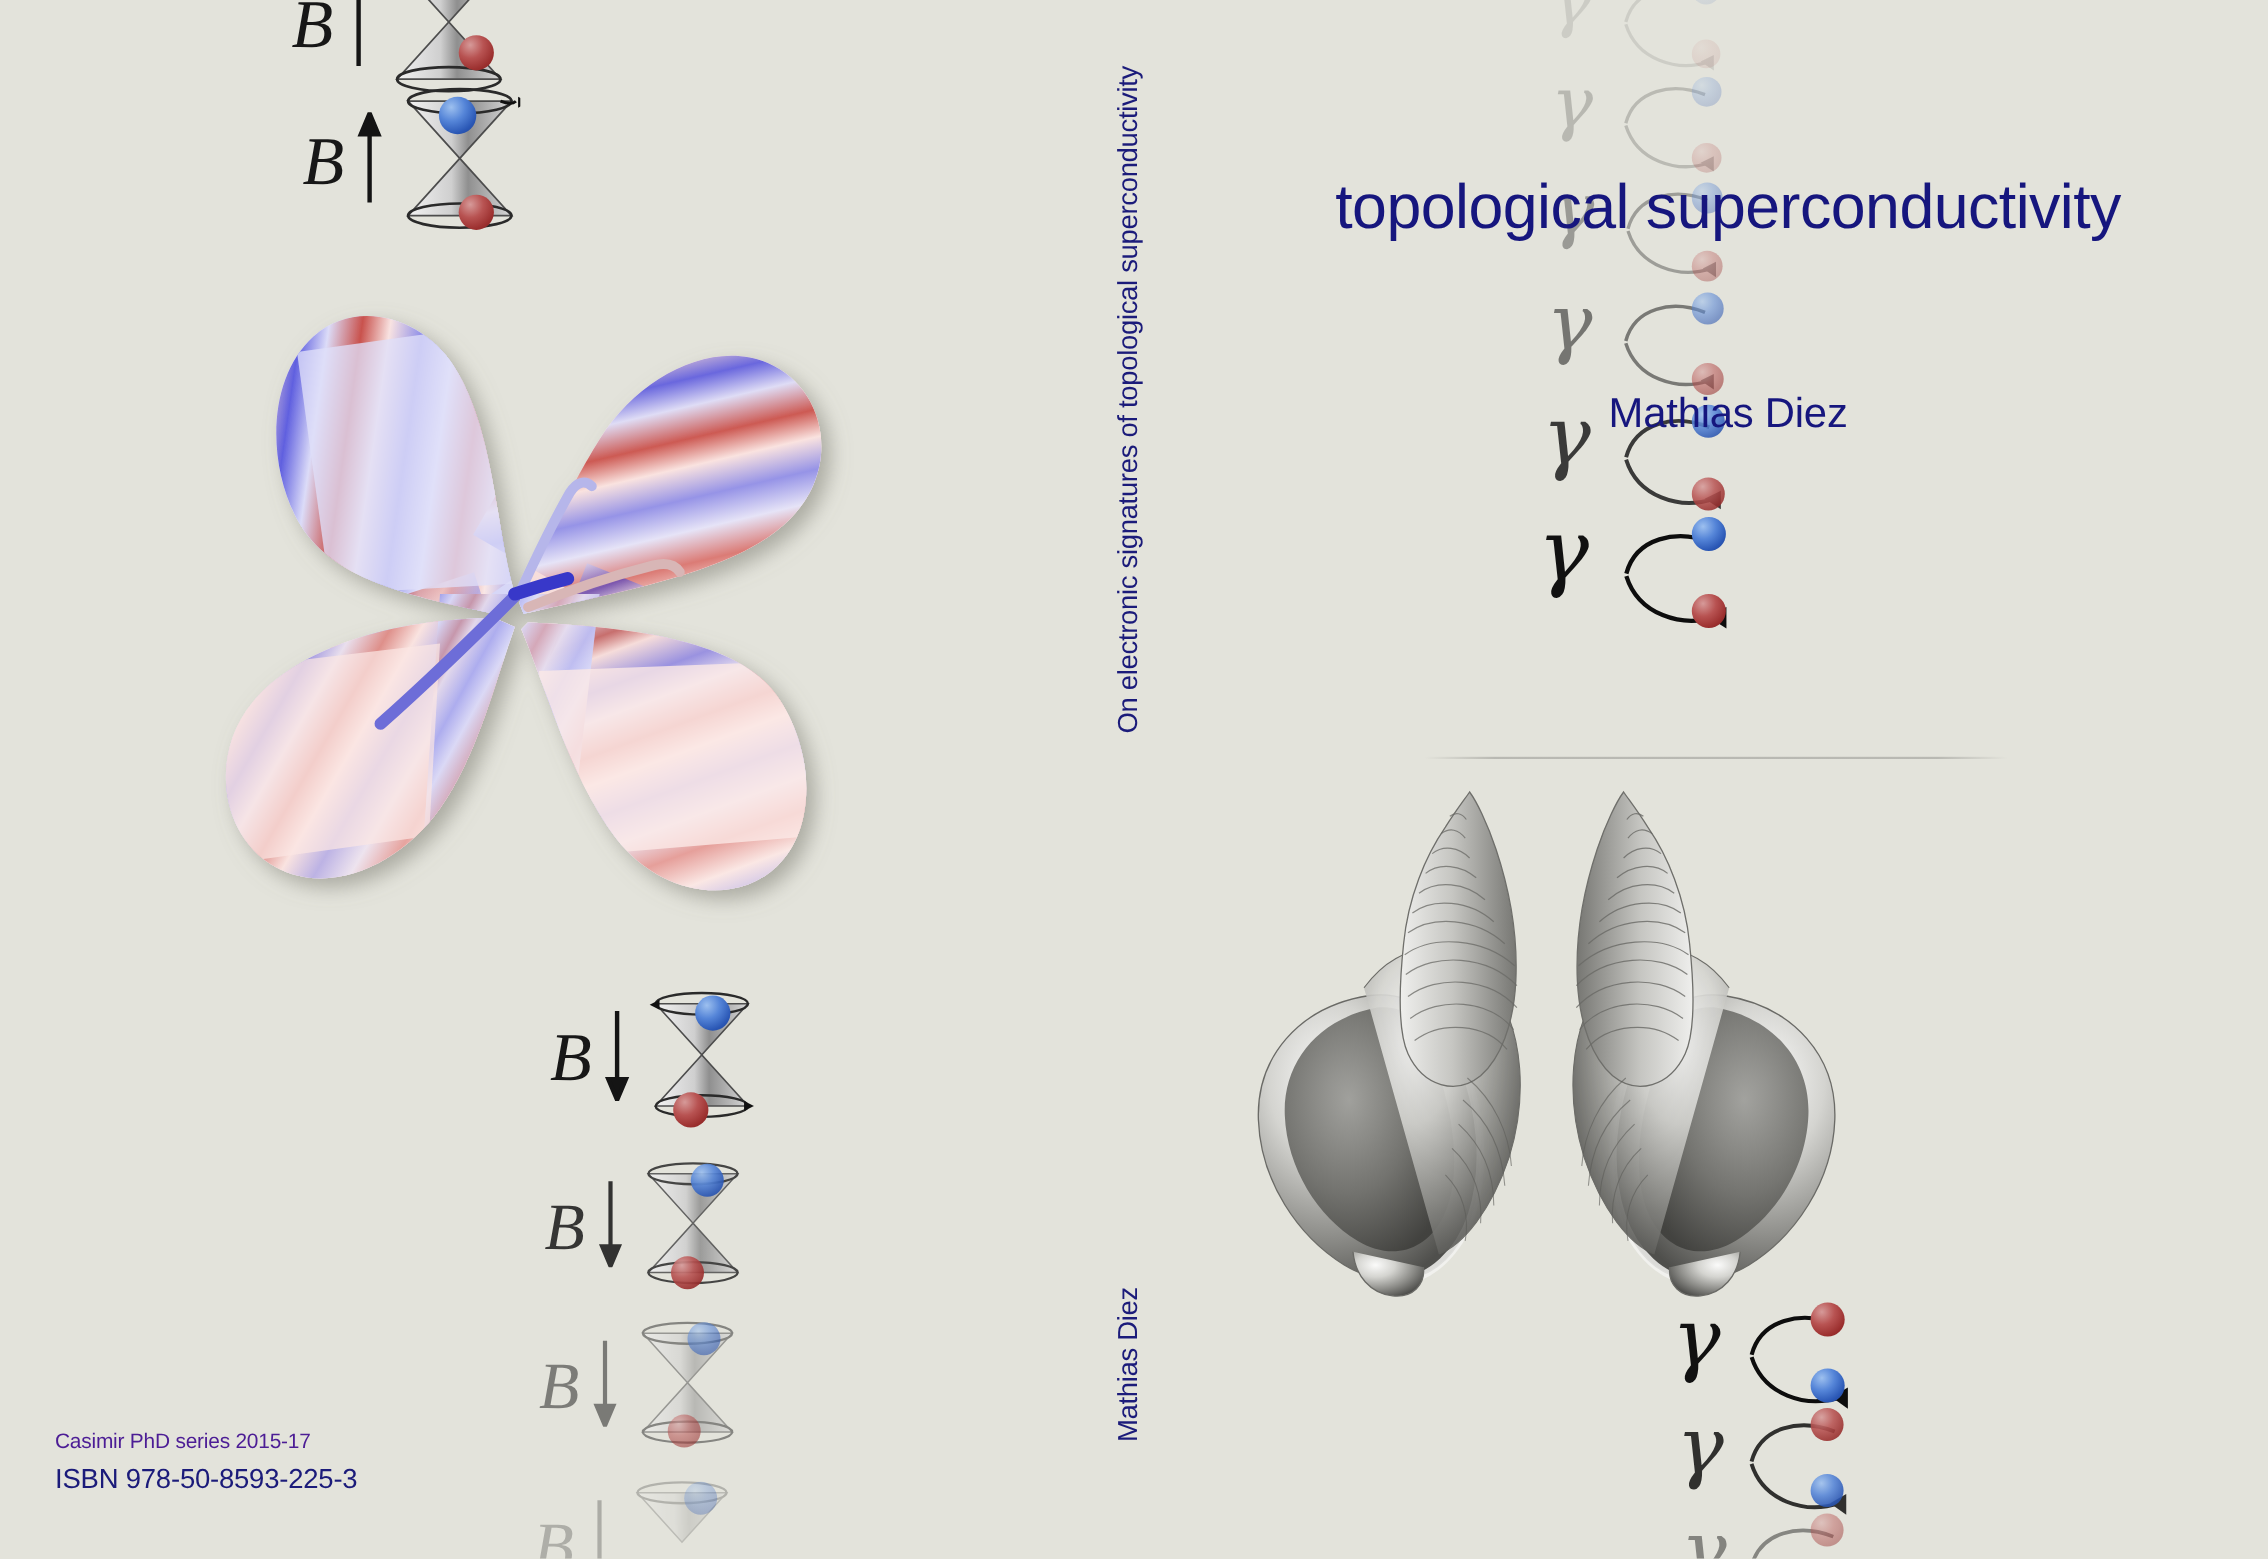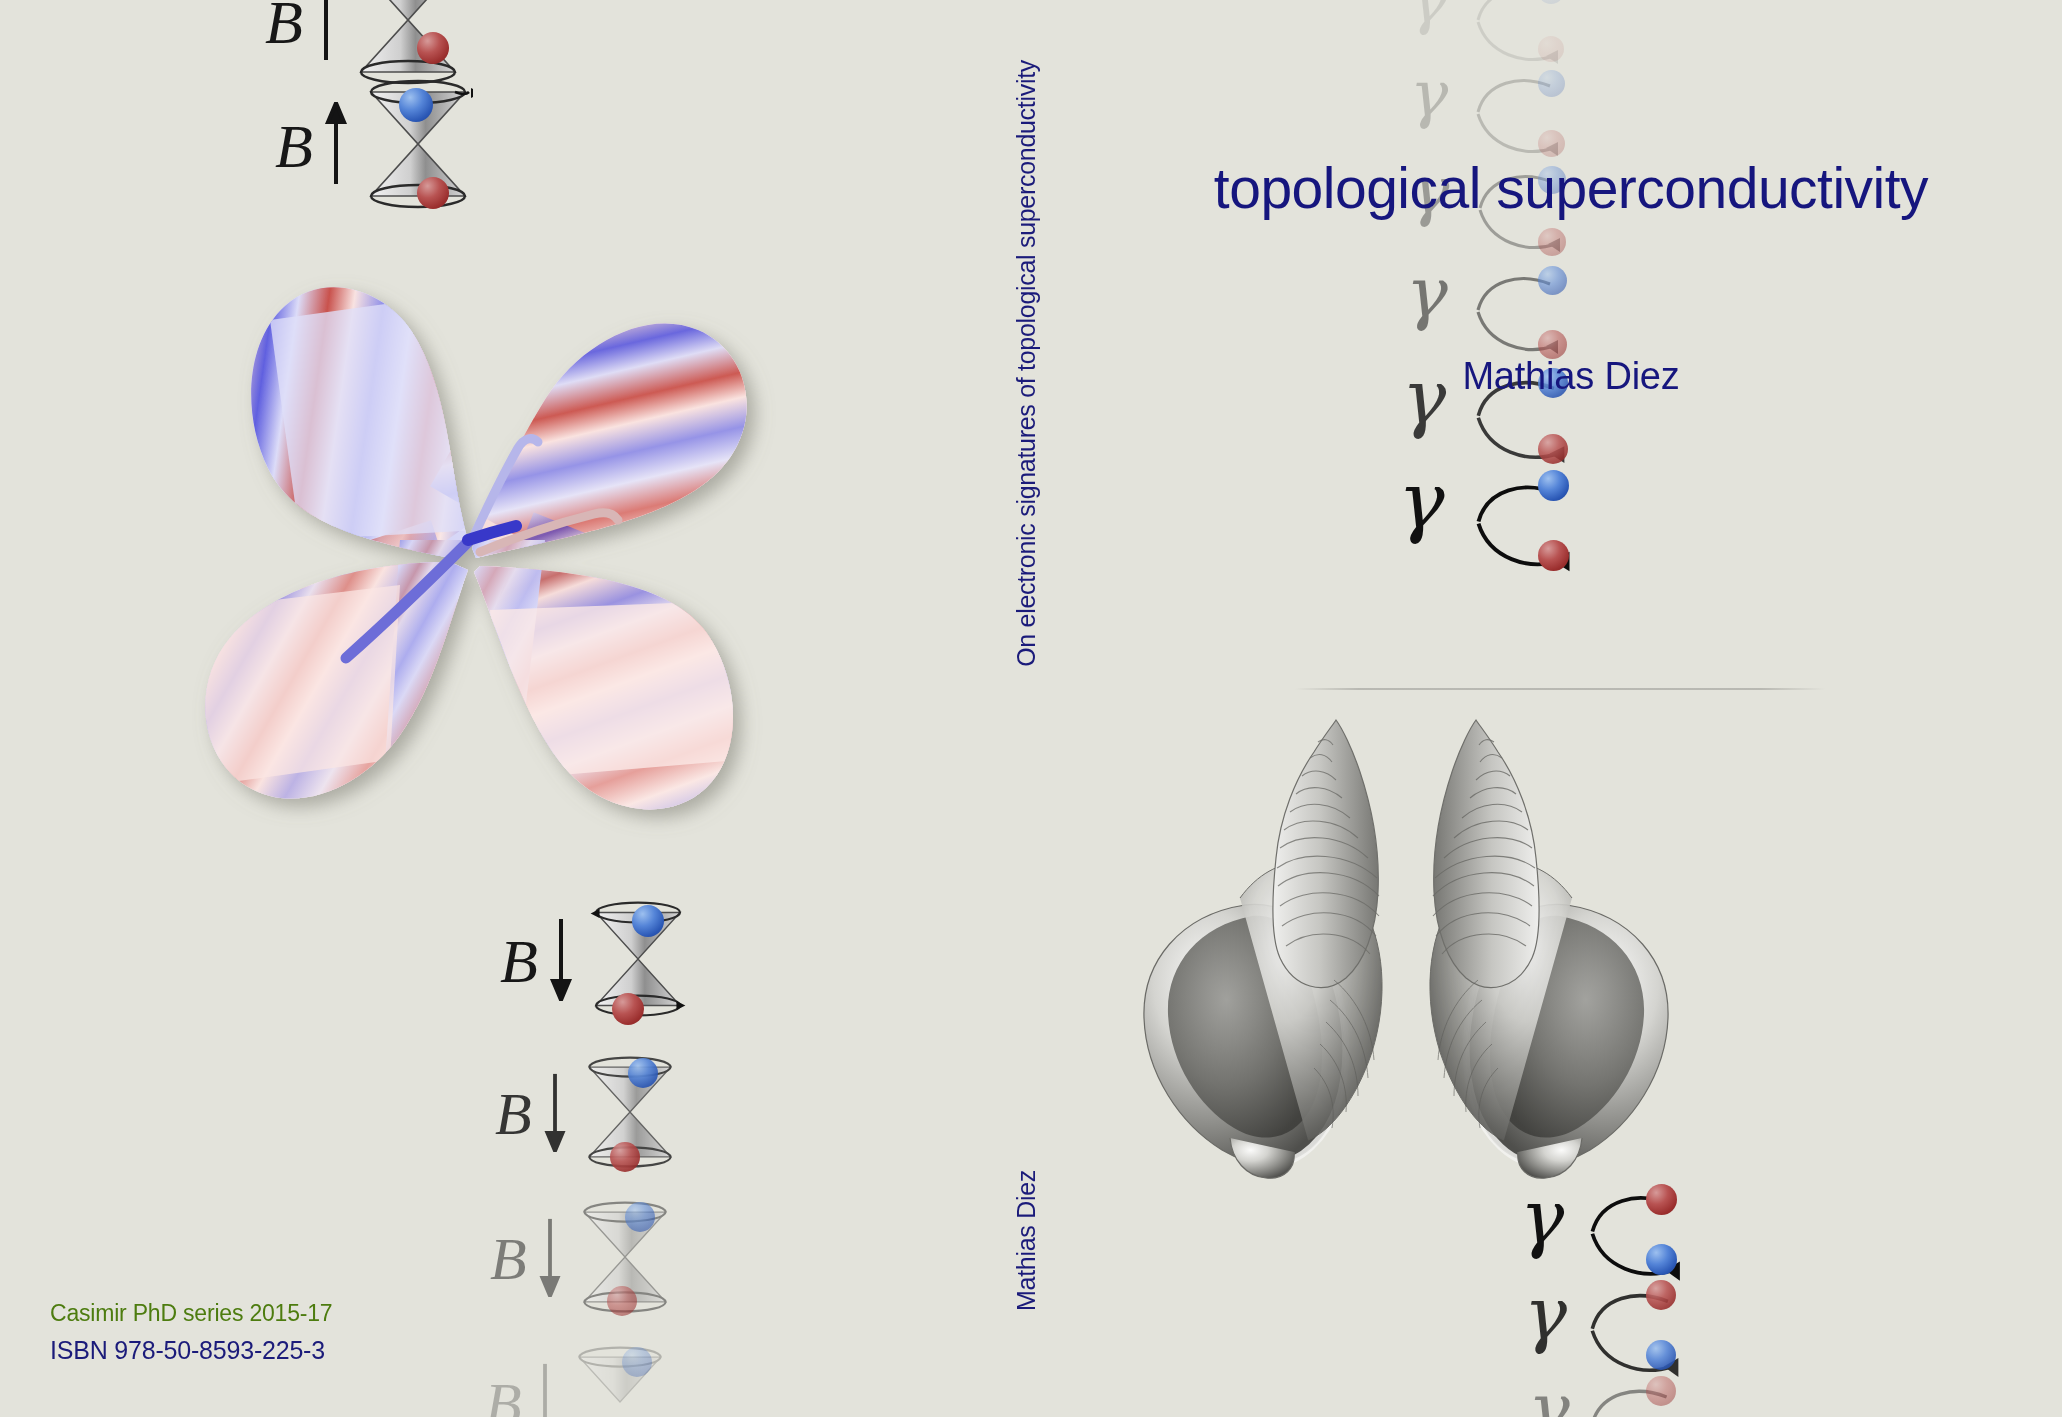--- a/index.html
+++ b/index.html
@@ -322,21 +322,21 @@
       <span class="dirac-cone">
         <svg width="96" height="114" viewBox="0 0 110 132">
           <polygon points="8,14 102,14 55,66" fill="url(#cg1)" stroke="#4d4d4d" stroke-width="1.6"></polygon>
           <ellipse cx="55" cy="14" rx="47" ry="11" fill="none" stroke="#2a2a2a" stroke-width="2.4"></ellipse>
         </svg>
       </span>
     </div>
     <span class="sphere blue abs" style="left:622px;top:1347px;width:30px;height:30px;opacity:.3;"></span>
 
     <div class="abs" style="left:50px;top:1300px;">
-      <div style="color:#4d7c0f;font-size:23px;letter-spacing:-0.2px;margin-bottom:9px;">Casimir PhD series 2015-17</div>
+      <div style="color:#4c1d95;font-size:19px;letter-spacing:-0.2px;margin-bottom:9px;">Casimir PhD series 2015-17</div>
       <div style="color:#1b1b7a;font-size:25px;letter-spacing:-0.2px;">ISBN 978-50-8593-225-3</div>
     </div>
 
   </div>
 
   <div class="abs" id="spine">
     <div class="spine-text" id="spine-title">On electronic signatures of topological superconductivity</div>
     <div class="spine-text" id="spine-author">Mathias Diez</div>
   </div>
 

